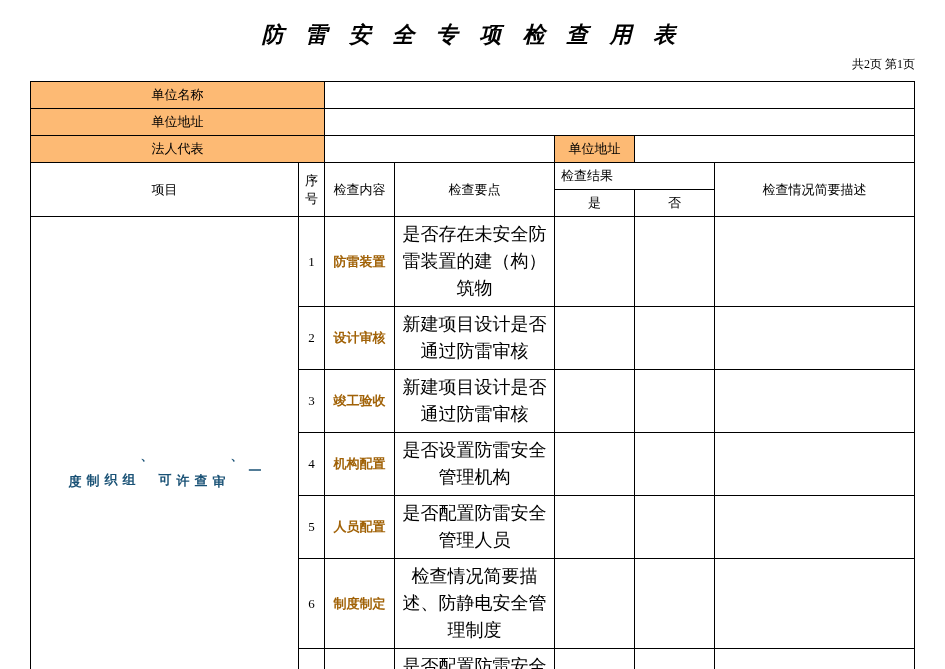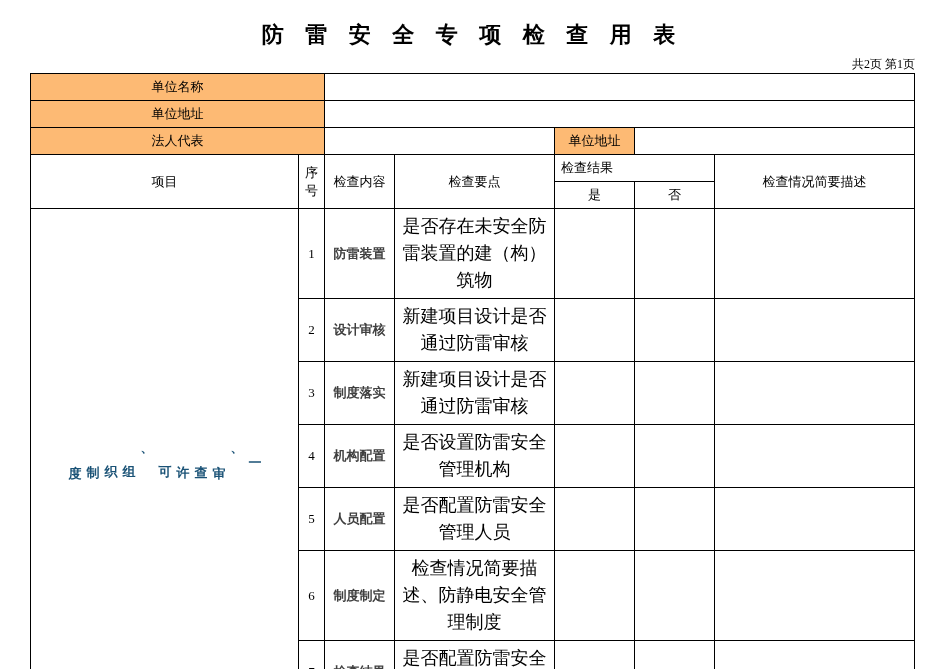--- a/index.html
+++ b/index.html
@@ -14,24 +14,26 @@
       color: #000;
       padding: 20px 30px;
     }
     .page-title {
       text-align: center;
       font-size: 22px;
       font-weight: bold;
       letter-spacing: 8px;
       margin-bottom: 6px;
       color: #000;
+      font-style: italic;
     }
     .page-info {
       text-align: right;
       font-size: 12px;
+      margin-bottom: 8px;
       color: #000;
     }
     .main-table {
       width: 100%;
       border-collapse: collapse;
       border: 1px solid #000;
     }
     .main-table td, .main-table th {
       border: 1px solid #000;
       padding: 4px 6px;
@@ -44,21 +46,21 @@
       white-space: nowrap;
       width: 60px;
     }
     .value-cell {
       text-align: left;
     }
     .row-seq {
       color: #000;
     }
     .row-content {
-      color: #404040;
+      color: #a16207;
       font-weight: bold;
       font-size: 13px;
     }
     .row-points {
       text-align: left;
       font-size: 18px;
       line-height: 1.5;
     }
     .section-label {
       writing-mode: vertical-rl;
@@ -121,21 +123,21 @@
   <tr>
     <td class="row-seq">2</td>
     <td class="row-content">设计审核</td>
     <td class="row-points">新建项目设计是否通过防雷审核</td>
     <td></td>
     <td></td>
     <td></td>
   </tr>
   <tr>
     <td class="row-seq">3</td>
-    <td class="row-content">制度落实</td>
+    <td class="row-content">竣工验收</td>
     <td class="row-points">新建项目设计是否通过防雷审核</td>
     <td></td>
     <td></td>
     <td></td>
   </tr>
   <tr>
     <td class="row-seq">4</td>
     <td class="row-content">机构配置</td>
     <td class="row-points">是否设置防雷安全管理机构</td>
     <td></td>

